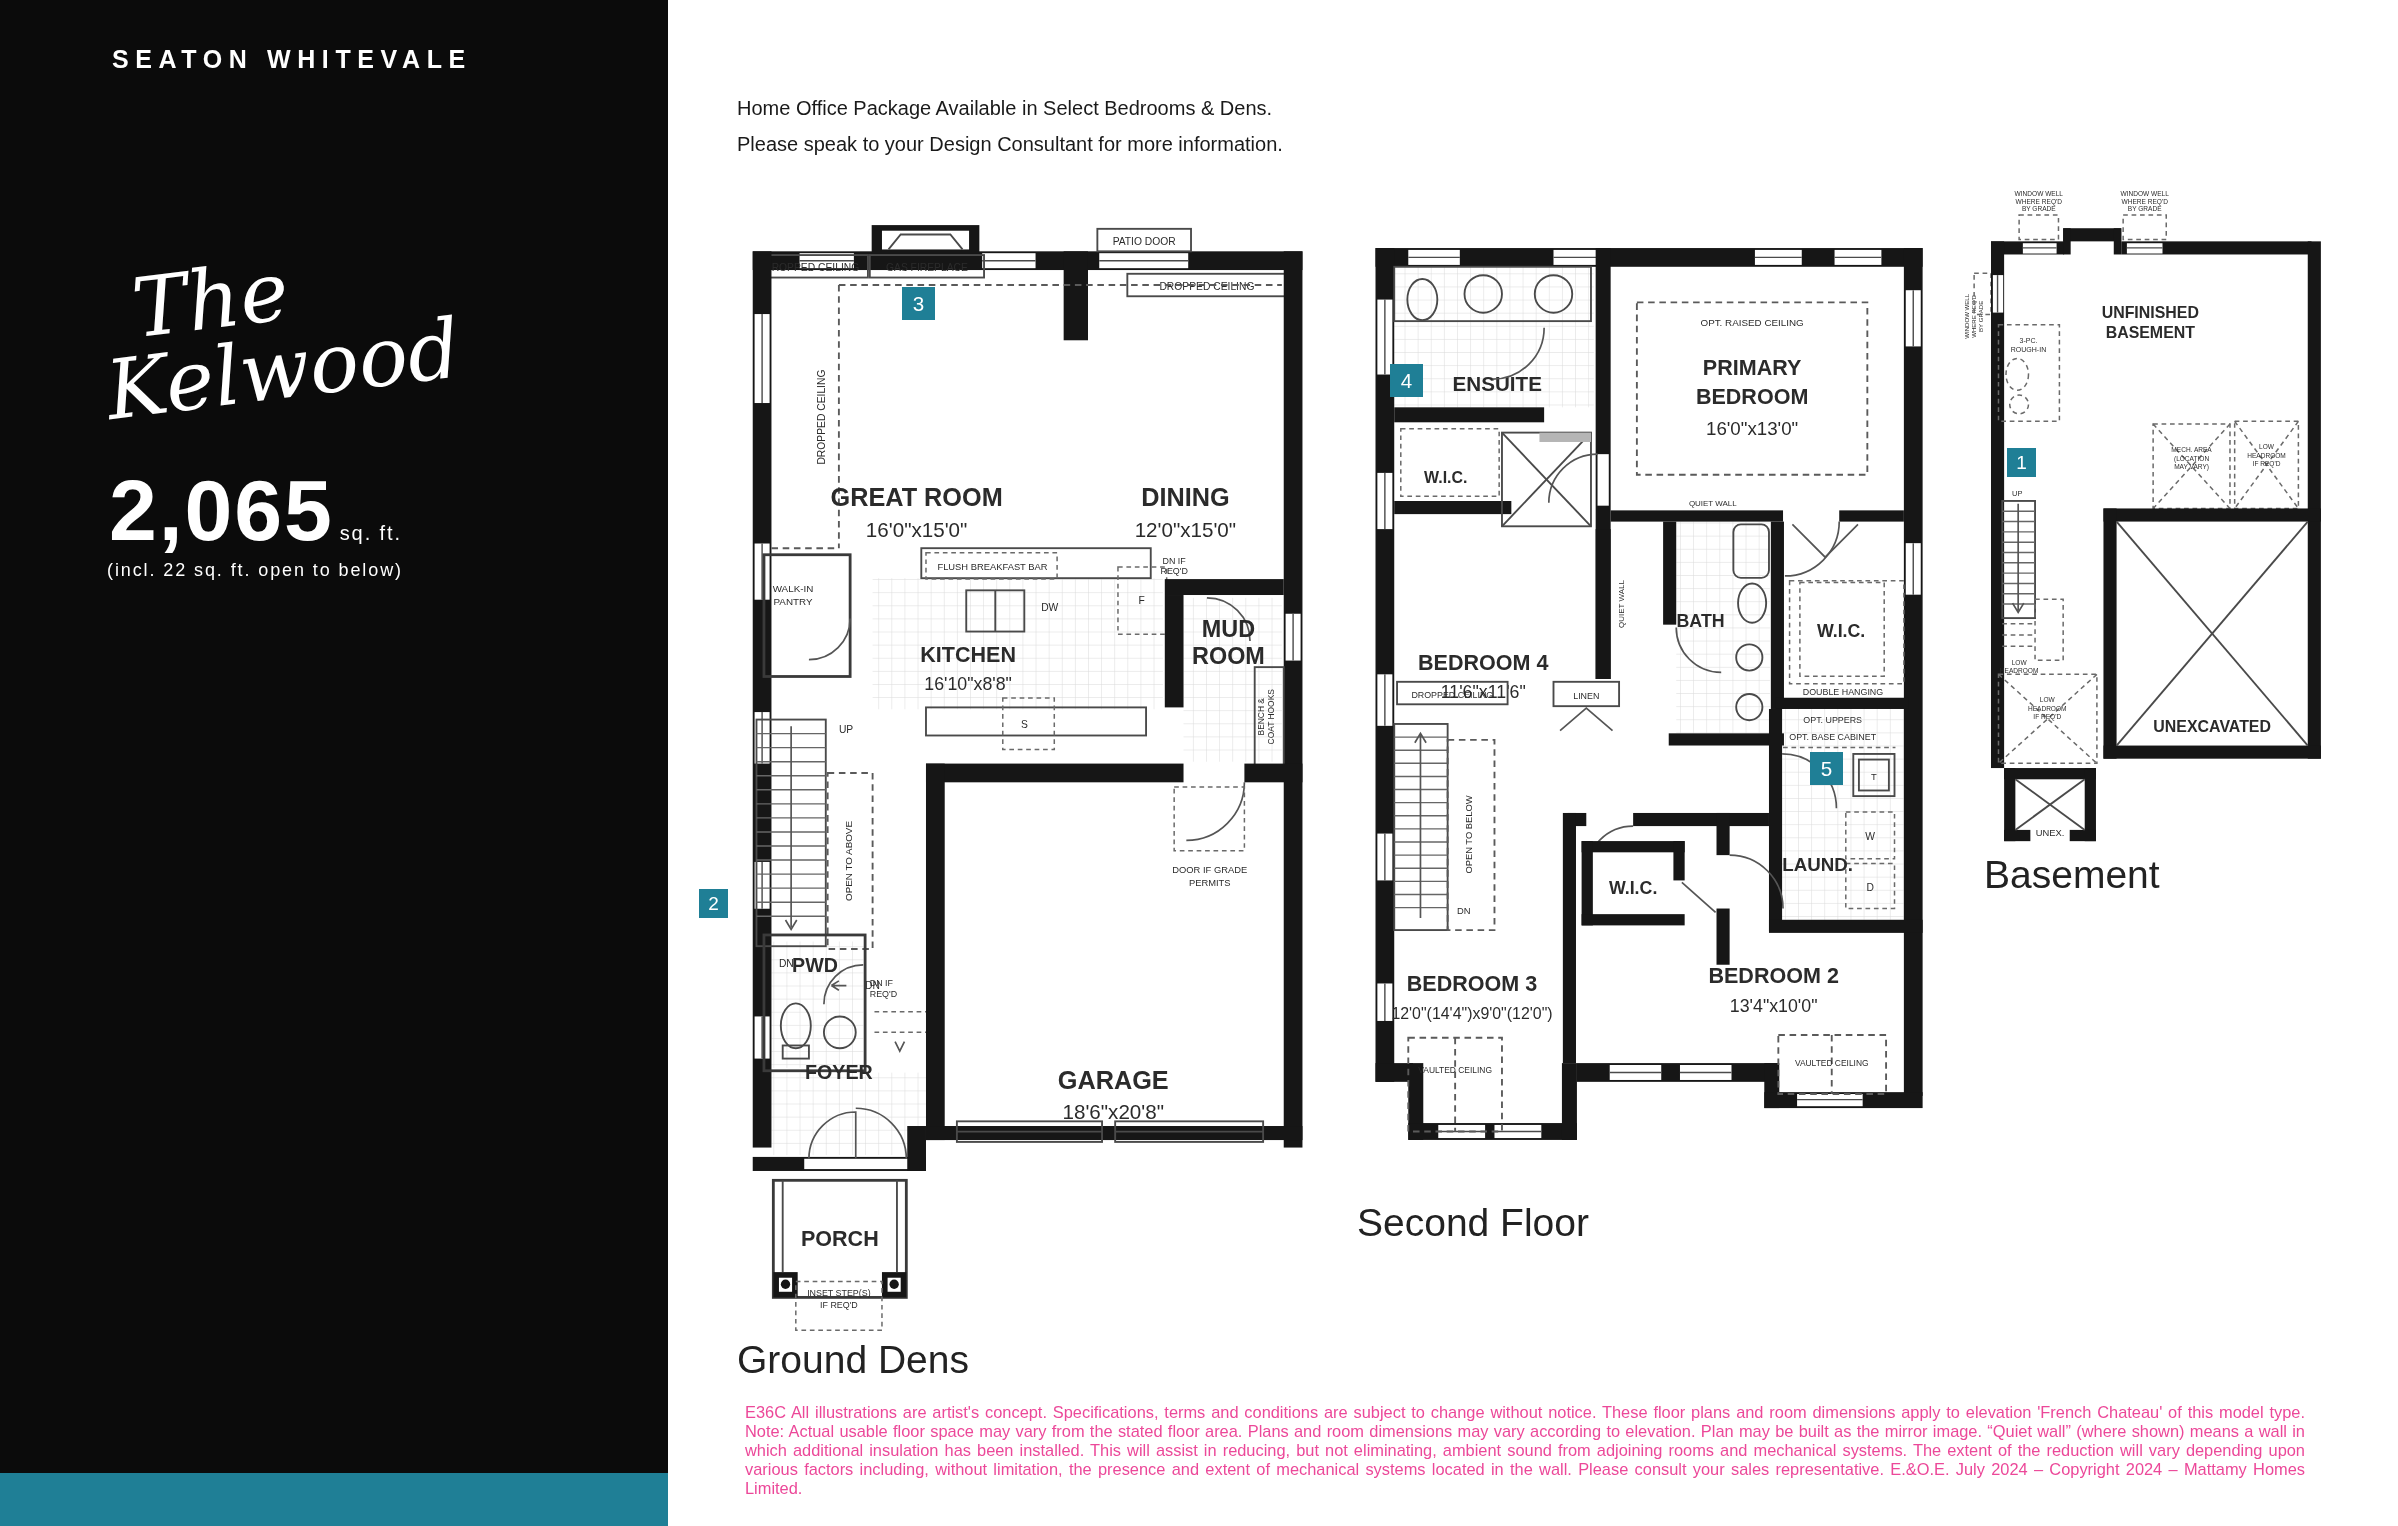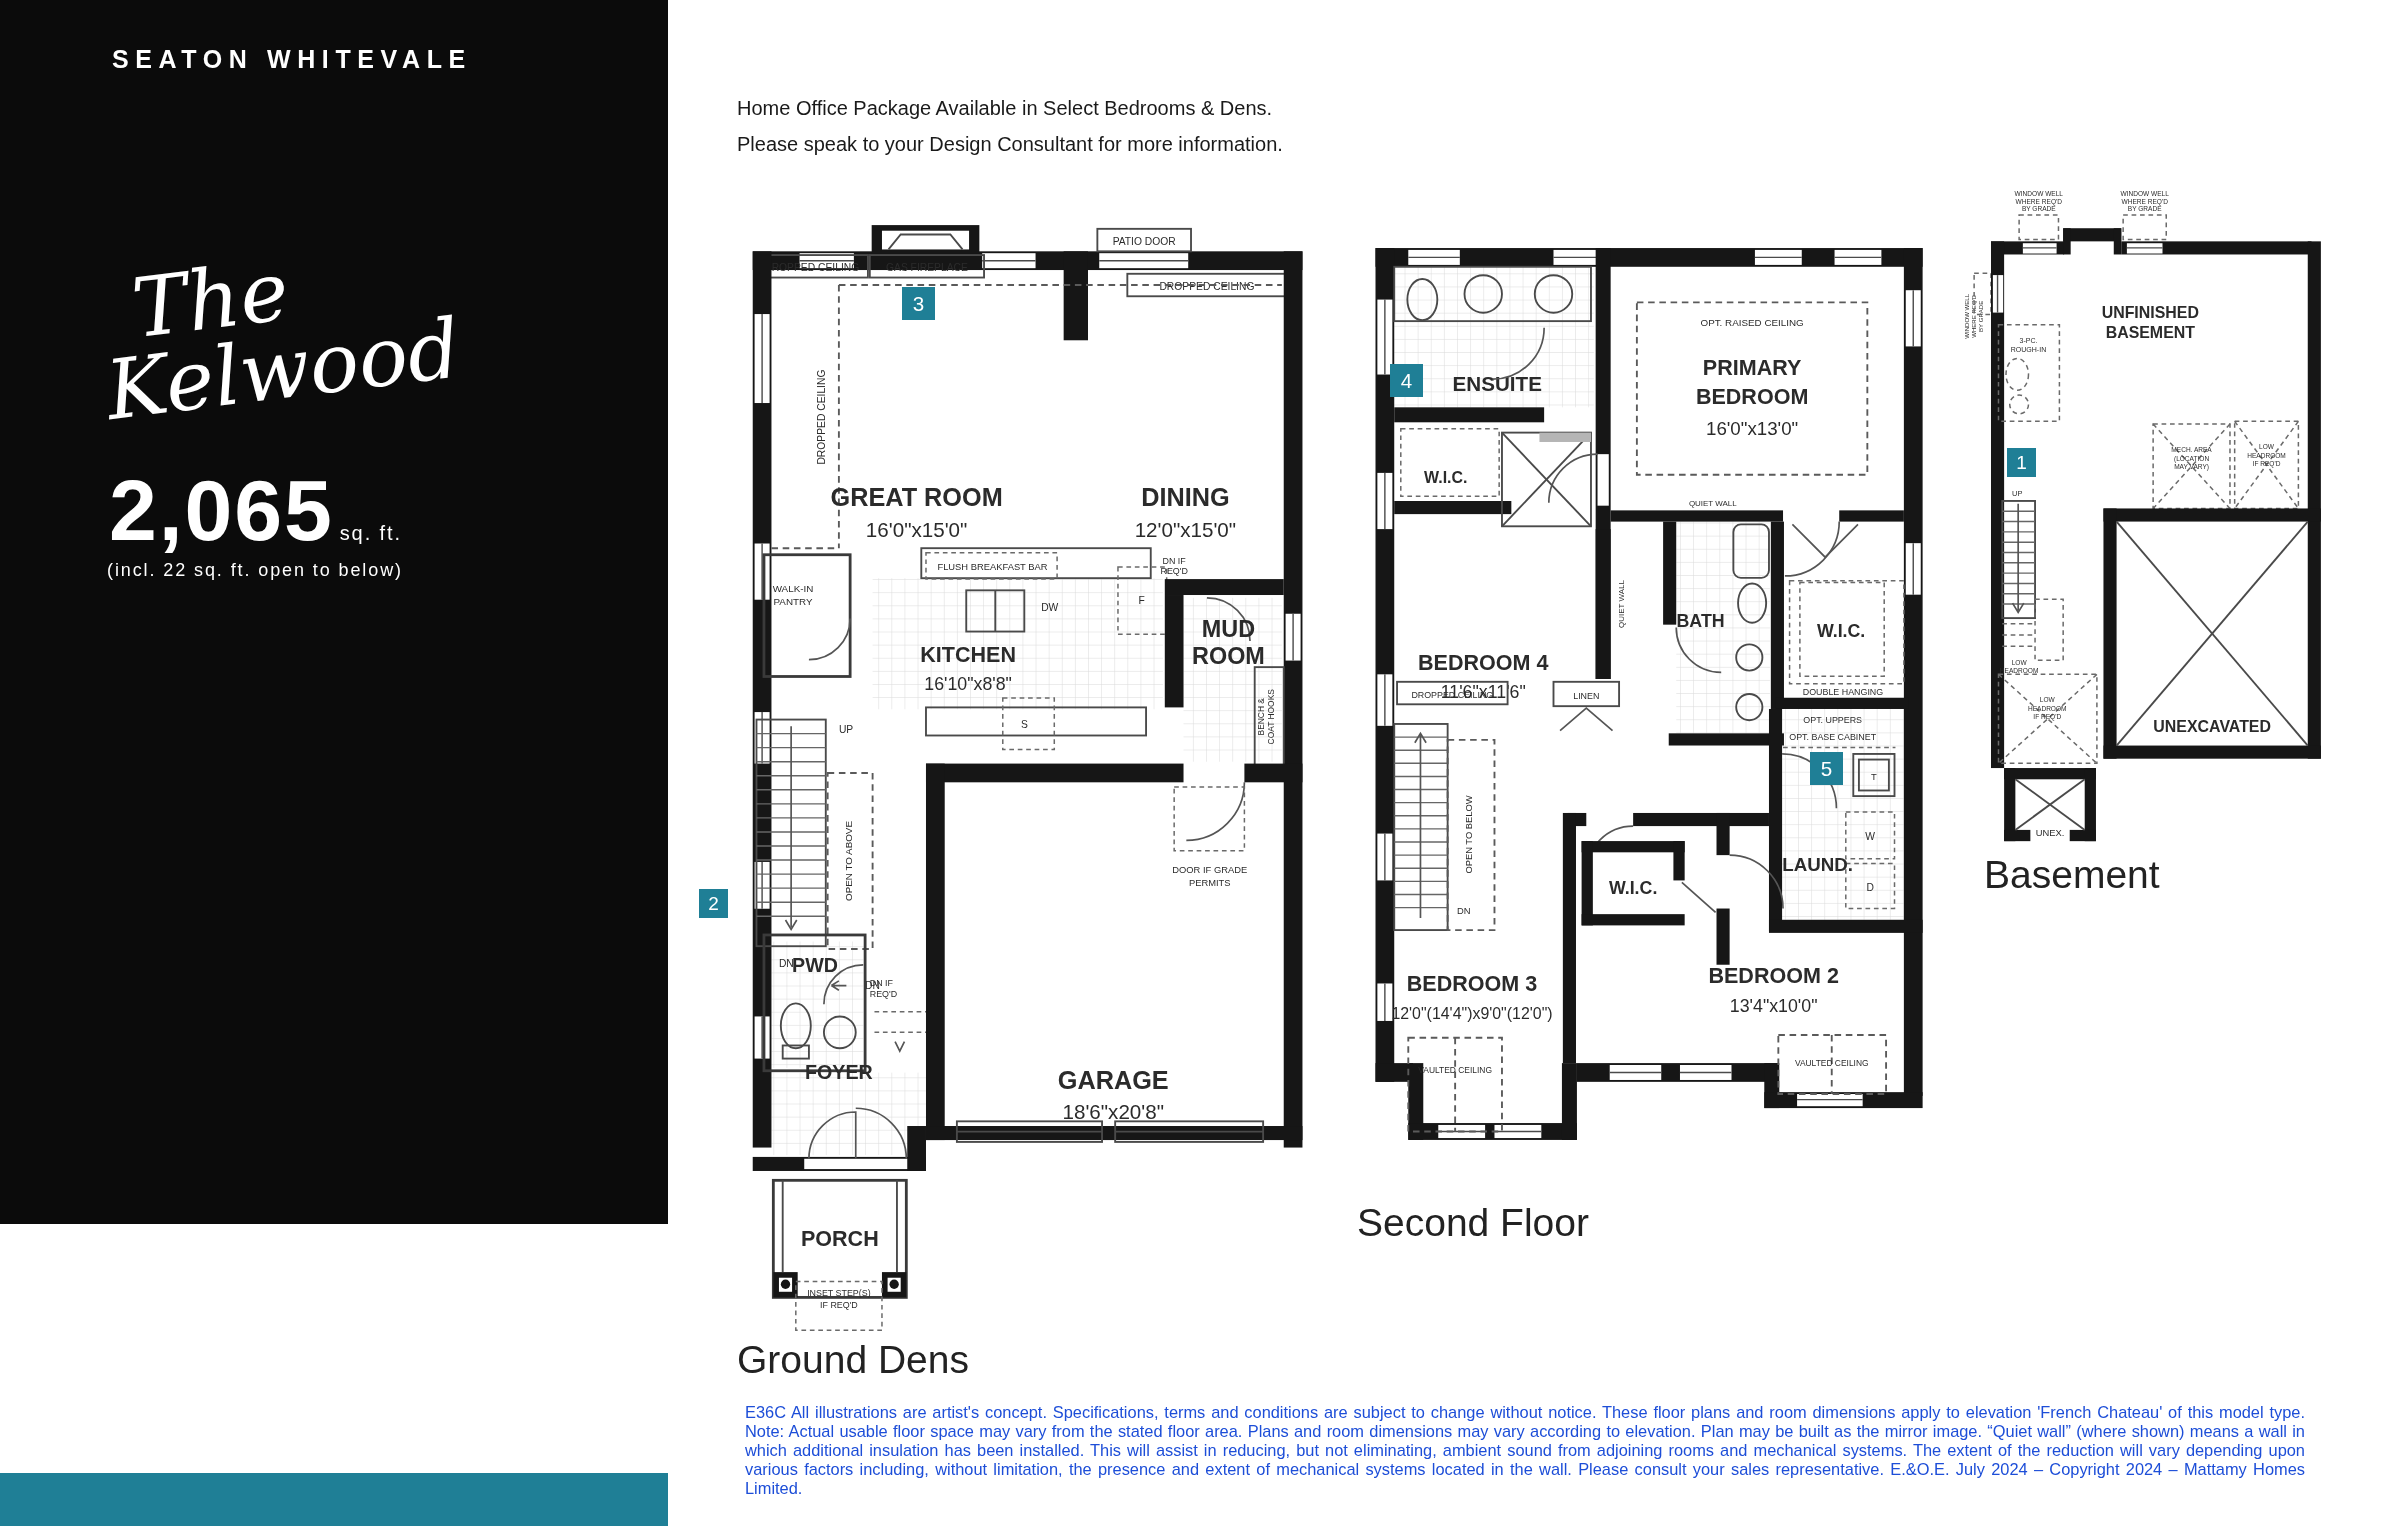--- a/index.html
+++ b/index.html
@@ -1,37 +1,37 @@
 <!DOCTYPE html>
 <html style="font-size:15px"><head>
 <meta charset="utf-8">
 <style>
   html,body{margin:0;padding:0;background:#fff;}
   body{width:2399px;height:1526px;position:relative;font-family:"Liberation Sans",sans-serif;}
   #page{position:absolute;inset:0;width:2399px;height:1526px;background:#ffffff;overflow:hidden;}
 
   
-  #sidebar{position:absolute;left:0;top:0;width:668px;height:1224px;background:#0b0b0b;}
+  #sidebar{position:absolute;left:0;top:0;width:668px;height:1526px;background:#0b0b0b;}
   .community{position:absolute;left:112px;top:45px;color:#fff;font-size:25px;font-weight:bold;letter-spacing:6.6px;}
   .teal-band{position:absolute;left:0;top:122px;width:668px;height:117px;background:#1f7f96;display:flex;align-items:center;}
   .teal-band span{margin-left:111px;color:#fff;font-size:35px;font-weight:bold;letter-spacing:4.7px;}
   .script-name{position:absolute;left:101px;top:251px;color:#fff;transform:rotate(-7deg);
      font-family:"DejaVu Serif",serif;font-style:italic;}
   .script-l1{font-size:82px;line-height:82px;margin-left:36px;}
   .script-l2{font-size:82px;line-height:86px;margin-top:-5.6px;}
   .sqft-row{position:absolute;left:109px;top:461px;color:#fff;}
   .sqft-val{font-size:86px;font-weight:bold;letter-spacing:1.9px;}
   .sqft-unit{font-size:20px;margin-left:6px;letter-spacing:1.9px;text-align:right;}
   .sqft-note{position:absolute;left:107px;top:560px;color:#fff;font-size:18px;letter-spacing:1.9px;}
   .teal-footer{position:absolute;left:0;top:1473px;width:668px;height:53px;background:#1f7f96;}
 
   
   .header-note{position:absolute;left:737px;top:90px;color:#1a1a1a;font-size:20px;line-height:36px;}
   .plan-caption{position:absolute;color:#222;font-size:39px;}
-  .footer-text{position:absolute;left:745px;top:1403px;width:1560px;color:#1d4ed8;font-size:16.4px;line-height:19px;text-align:justify;}
+  .footer-text{position:absolute;left:745px;top:1403px;width:1560px;color:#ec4899;font-size:16.4px;line-height:19px;text-align:justify;}
 
   .badge{position:absolute;background:#1f7f96;color:#fff;display:flex;align-items:center;justify-content:center;
          font-size:20.6px;width:33px;height:33px;}
   .badge.small{width:29px;height:29px;font-size:19px;}
 
   svg text{fill:#2b2b2b;font-family:"Liberation Sans",sans-serif;}
   svg .room{font-weight:bold;}
   svg .dim{font-weight:normal;}
   svg .ann{font-weight:normal;}
   .wall{fill:#161616;}

